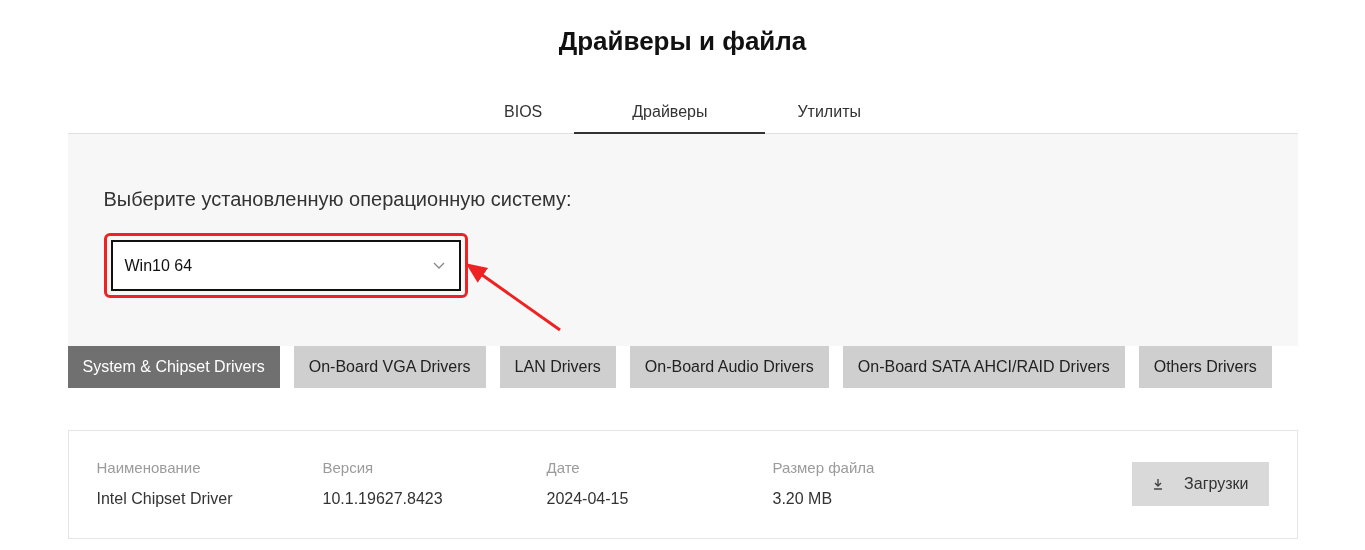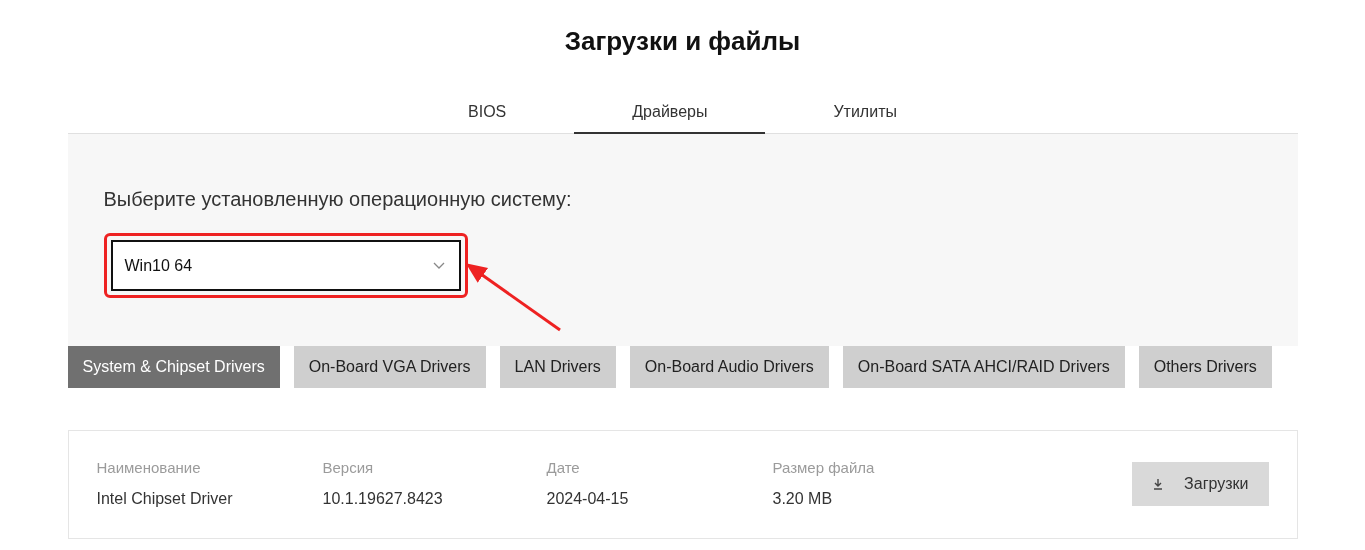--- a/index.html
+++ b/index.html
@@ -20,21 +20,21 @@
     text-align: center;
     font-size: 26px;
     font-weight: 700;
     color: #111;
     margin-bottom: 36px;
   }
   .tabs {
     display: flex;
     justify-content: center;
     border-bottom: 1px solid #e0e0e0;
-    gap: 110px;
+    gap: 74px;
   }
   .tab {
     padding: 10px 8px 12px;
     font-size: 16px;
     color: #333;
     cursor: pointer;
     position: relative;
   }
   .tab.active {
     font-weight: 400;
@@ -150,21 +150,21 @@
     align-self: center;
   }
   .dl-icon { width: 12px; height: 12px; display:inline-flex; }
   .dl-icon svg { width: 12px; height: 12px; }
 </style>
 </head>
 <body>
 
 <div class="container">
 
-  <h1 class="page-title">Загрузки и файлы</h1>
+  <h1 class="page-title">Драйверы и файла</h1>
 
   <div class="tabs">
     <div class="tab">BIOS</div>
     <div class="tab active">Драйверы</div>
     <div class="tab">Утилиты</div>
   </div>
 
   <div class="selector-panel">
     <div class="os-label">Выберите установленную операционную систему:</div>
     <div class="select-wrap">

